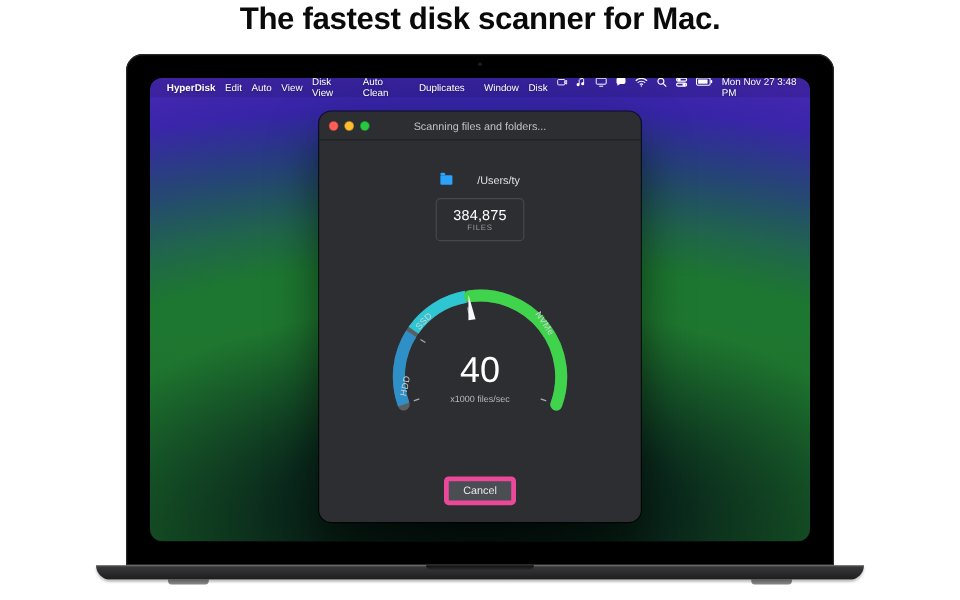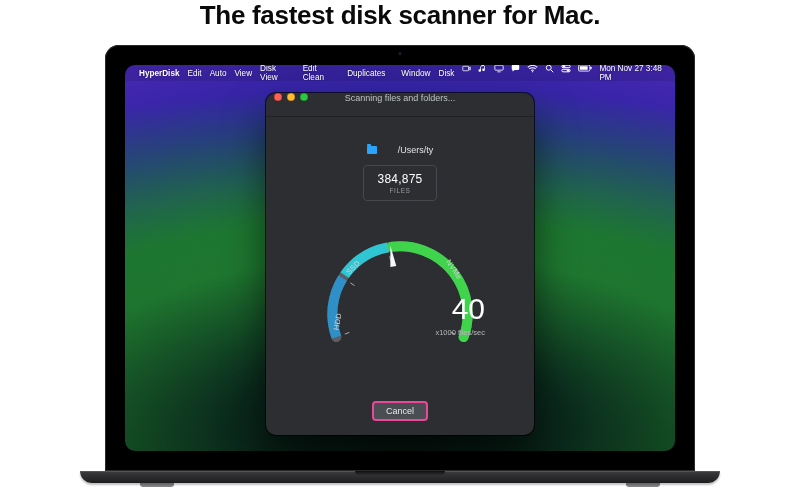--- a/index.html
+++ b/index.html
@@ -88,21 +88,21 @@
     position: absolute;
     left: 50%; top: 28px; transform: translateX(-50%);
     width: 268px; height: 342px;
     background: #2c2e31;
     border-radius: 10px;
     box-shadow: 0 22px 40px rgba(0,0,0,.55), 0 0 0 1px rgba(0,0,0,.7);
     color: #d6d8da;
     display: flex; flex-direction: column;
   }
   .titlebar {
-    height: 24px; display:flex; align-items:flex-start; padding:0 8px; position:relative;
+    height: 24px; display:flex; align-items:center; padding:0 8px; position:relative;
     border-bottom: 1px solid #1f2123;
   }
   .traffic { display:flex; gap:5px; }
   .tl { width:8px; height:8px; border-radius:50%; box-shadow: inset 0 0 0 .5px rgba(0,0,0,.35); }
   .tl.r{background:#ff5f57}.tl.y{background:#febc2e}.tl.g{background:#28c840}
   .win-title { position:absolute; left:0; right:0; text-align:center; font-size:9px; color:#bfc2c5; }
 
   .win-body { flex:1; display:flex; flex-direction:column; align-items:center; padding-top:28px; }
 
   .path-row { display:flex; align-items:center; gap:21px; font-size:9px; color:#e0e2e4; }
@@ -110,32 +110,32 @@
   .folder-ic::before{content:"";position:absolute;top:-2px;left:0;width:4px;height:2px;background:#2aa3ff;border-radius:1px 1px 0 0;}
 
   .stats { display:flex; margin-top:10px; border:1px solid #45484c; border-radius:4px; overflow:hidden; }
   .stat { padding:6px 14px; text-align:center; }
   .stat + .stat { border-left:1px solid #45484c; }
   .stat .val { font-size:12px; color:#fff; letter-spacing:.2px; }
   .stat .lab { font-size:6.5px; color:#9a9ea3; letter-spacing:.6px; margin-top:1px; }
 
   .gauge-holder { position:relative; width:170px; height:170px; margin-top:18px; }
   .gauge-holder svg { position:absolute; inset:0; }
-  .gauge-center { position:absolute; inset:0; display:flex; flex-direction:column; align-items:flex-end; justify-content:center; padding-top:20px; }
+  .gauge-center { position:absolute; inset:0; display:flex; flex-direction:column; align-items:center; justify-content:center; padding-top:20px; }
   .gauge-num { font-size:30px; color:#fff; font-weight:300; }
   .gauge-unit { font-size:7.5px; color:#b6b9bc; margin-top:2px; }
   .g-label { position:absolute; font-size:7.5px; color:#cfd2d5; letter-spacing:.3px; }
   .g-l1 { left:14px; top:98px; transform: rotate(-79deg); }
   .g-l2 { left:30px; top:44px; transform: rotate(-46deg); }
   .g-l3 { right:20px; top:46px; transform: rotate(56deg); }
 
   .cancel-btn {
     margin-top:auto; margin-bottom:14px;
     font-size:9px; color:#e7e9eb;
-    background:#4a4d51; border:2px solid #ec4899;
+    background:#4a4d51; border:4px solid #ec4899;
     padding:3px 12px; border-radius:4px;
     cursor:pointer;
   }
 </style>
 </head>
 <body>
 
 <div class="marketing-headline">The fastest disk scanner for Mac.</div>
 
 <div class="laptop">
@@ -145,21 +145,21 @@
       </div>
     <div class="screen">
 
       <div class="menubar">
         <span class="apple"></span>
         <span class="appname">HyperDisk</span>
         <span>Edit</span>
         <span>Auto</span>
         <span>View</span>
         <span>Disk View</span>
-        <span>Edit Clean</span>
+        <span>Auto Clean</span>
         <span>Duplicates</span>
         <span class="spacer"></span>
         <span>Window</span>
         <span>Disk</span>
         <div class="right">
           <span class="mi">
               <svg width="9" height="9" viewBox="0 0 12 12" fill="none" stroke="#fff" stroke-width="1">
                 <rect x="1" y="3" width="8" height="6" rx="1"></rect>
                 <path d="M9 5l2-1v4l-2-1z"></path>
               </svg>

